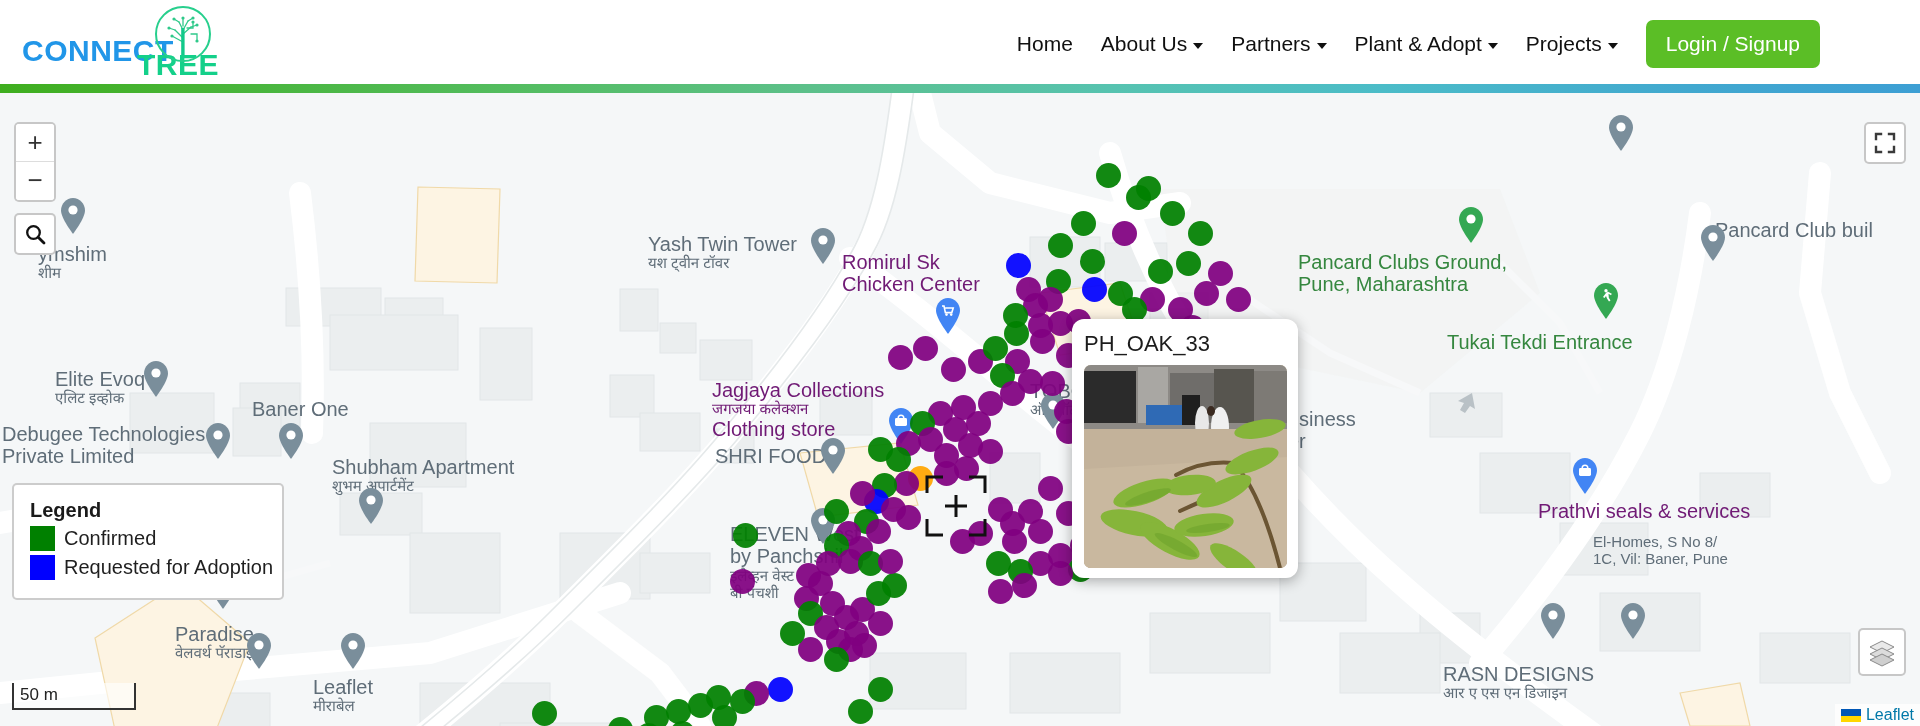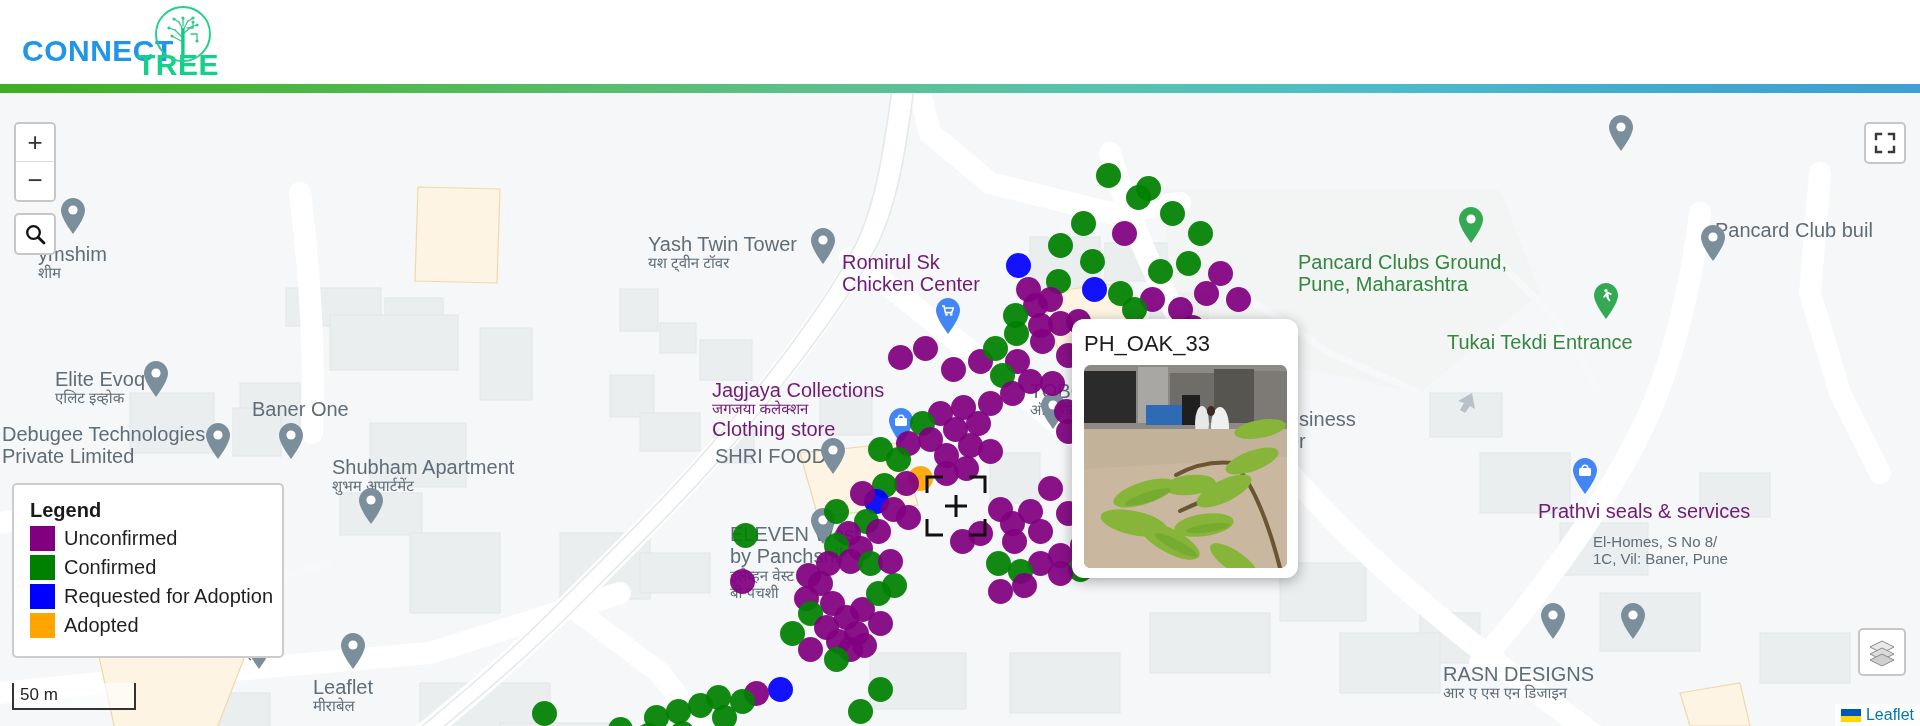--- a/index.html
+++ b/index.html
@@ -178,20 +178,42 @@
               <circle cx="36" cy="14" r="1.6"></circle>
             <circle cx="26" cy="10" r="1.6"></circle>
               <circle cx="15" cy="28" r="1.6"></circle>
           </g>
           <rect x="24.2" y="20" width="3.4" height="27" fill="#12c98a"></rect>
         </svg>
       </div>
     </div>
   </div>
 
+  <div id="nav">
+    <div class="nav-item">
+      <span>Home</span>
+    </div>
+    <div class="nav-item">
+      <span>About Us</span>
+      <i class="caret"></i>
+    </div>
+    <div class="nav-item">
+      <span>Partners</span>
+      <i class="caret"></i>
+    </div>
+    <div class="nav-item">
+      <span>Plant &amp; Adopt</span>
+      <i class="caret"></i>
+    </div>
+    <div class="nav-item">
+      <span>Projects</span>
+      <i class="caret"></i>
+    </div>
+    <button id="login-btn">Login / Signup</button>
+  </div>
 </div>
 
 <div id="gradient-bar"></div>
 
 <div id="map">
 
   <svg id="map-canvas" viewBox="0 0 1920 633" preserveAspectRatio="none">
     <rect x="0" y="0" width="1920" height="633" fill="#f5f7f8"></rect>
 
     <g fill="#ebeeef" stroke="#e2e6e7" stroke-width="1">
@@ -595,34 +617,26 @@
     <svg width="30" height="30" viewBox="0 0 30 30">
       <polygon points="15,4 27,10 15,16 3,10" fill="#e9e9e9" stroke="#8a8a8a" stroke-width="1"></polygon>
       <polygon points="15,11 27,17 15,23 3,17" fill="#dcdcdc" stroke="#8a8a8a" stroke-width="1"></polygon>
       <polygon points="15,17 27,23 15,29 3,23" fill="#cfcfcf" stroke="#8a8a8a" stroke-width="1"></polygon>
     </svg>
   </div>
 
   <div id="legend">
     <h4>Legend</h4>
     <div class="legend-row">
-      <span class="legend-sw" style="background:#800080"></span>
-      <span class="legend-lbl">Unconfirmed</span>
-    </div>
-    <div class="legend-row">
       <span class="legend-sw" style="background:#008000"></span>
       <span class="legend-lbl">Confirmed</span>
     </div>
     <div class="legend-row">
       <span class="legend-sw" style="background:#0000FF"></span>
       <span class="legend-lbl">Requested for Adoption</span>
-    </div>
-    <div class="legend-row">
-      <span class="legend-sw" style="background:#FFA500"></span>
-      <span class="legend-lbl">Adopted</span>
     </div>
   </div>
 
   <div id="scale">50 m</div>
 
   <div id="attribution">
     <span class="ua-flag" style="background:linear-gradient(to bottom,#0057B7 0 50%,#FFD700 50% 100%);"></span>
     <span>Leaflet</span>
   </div>
 

